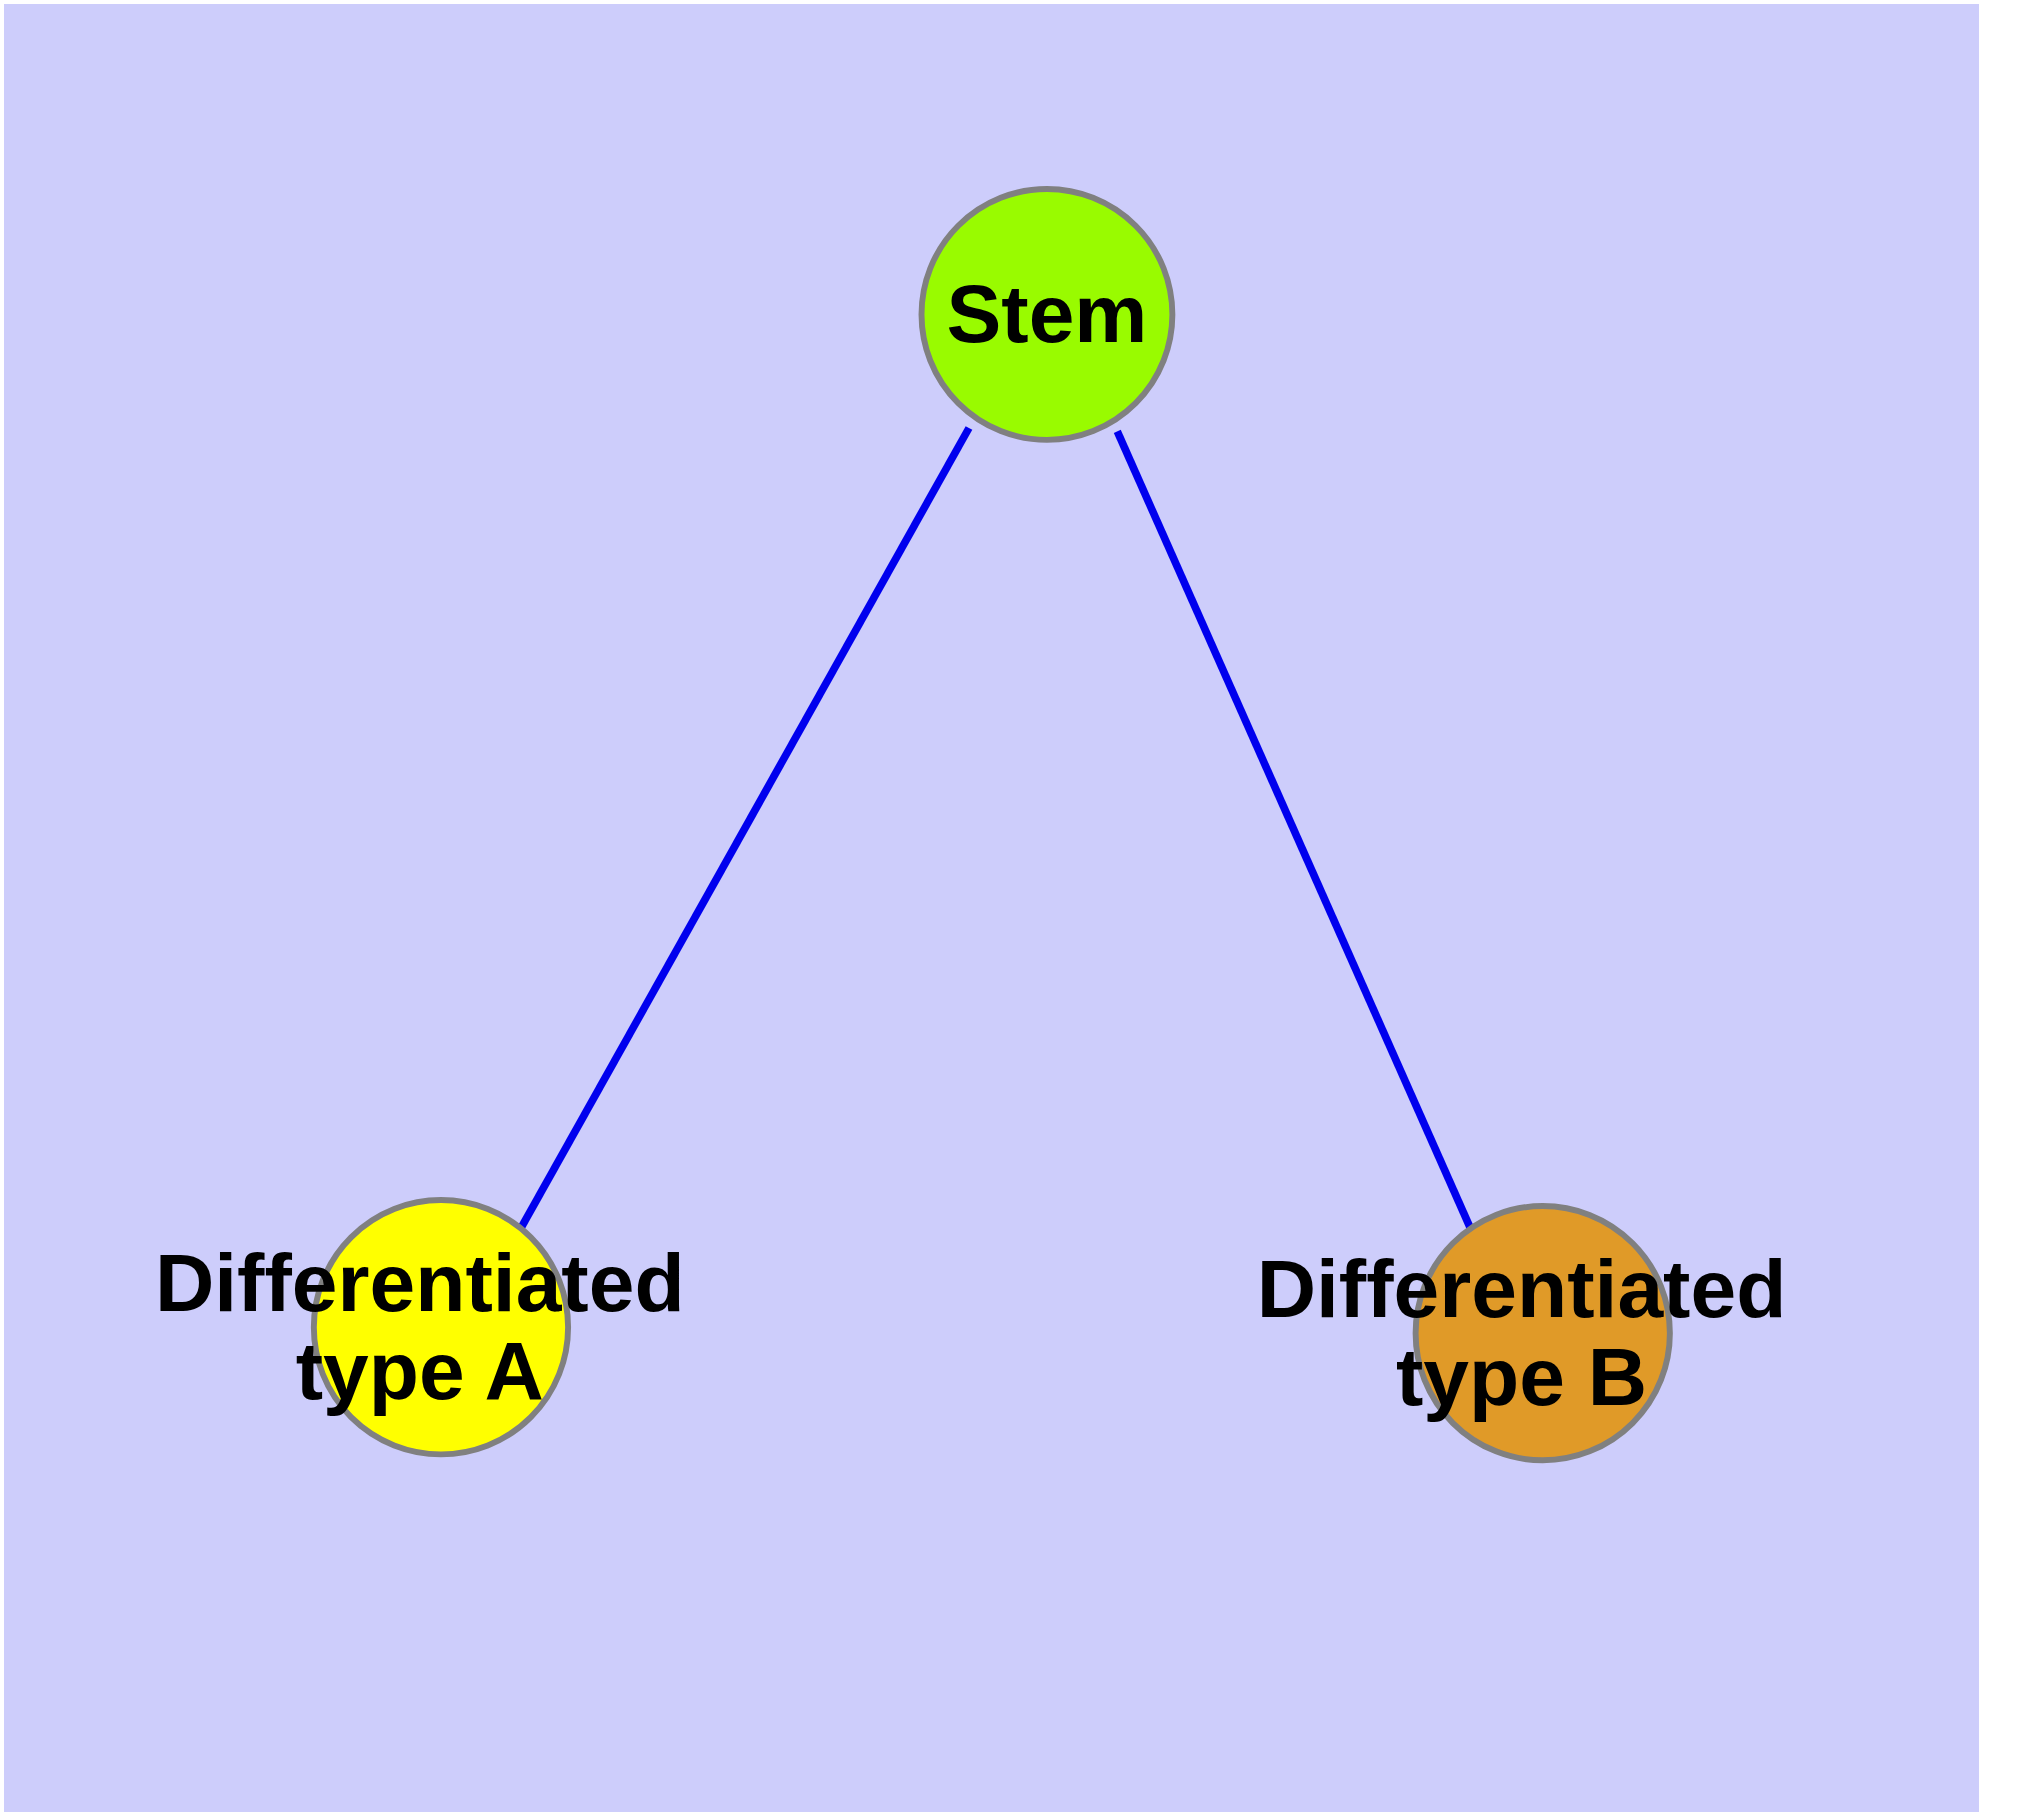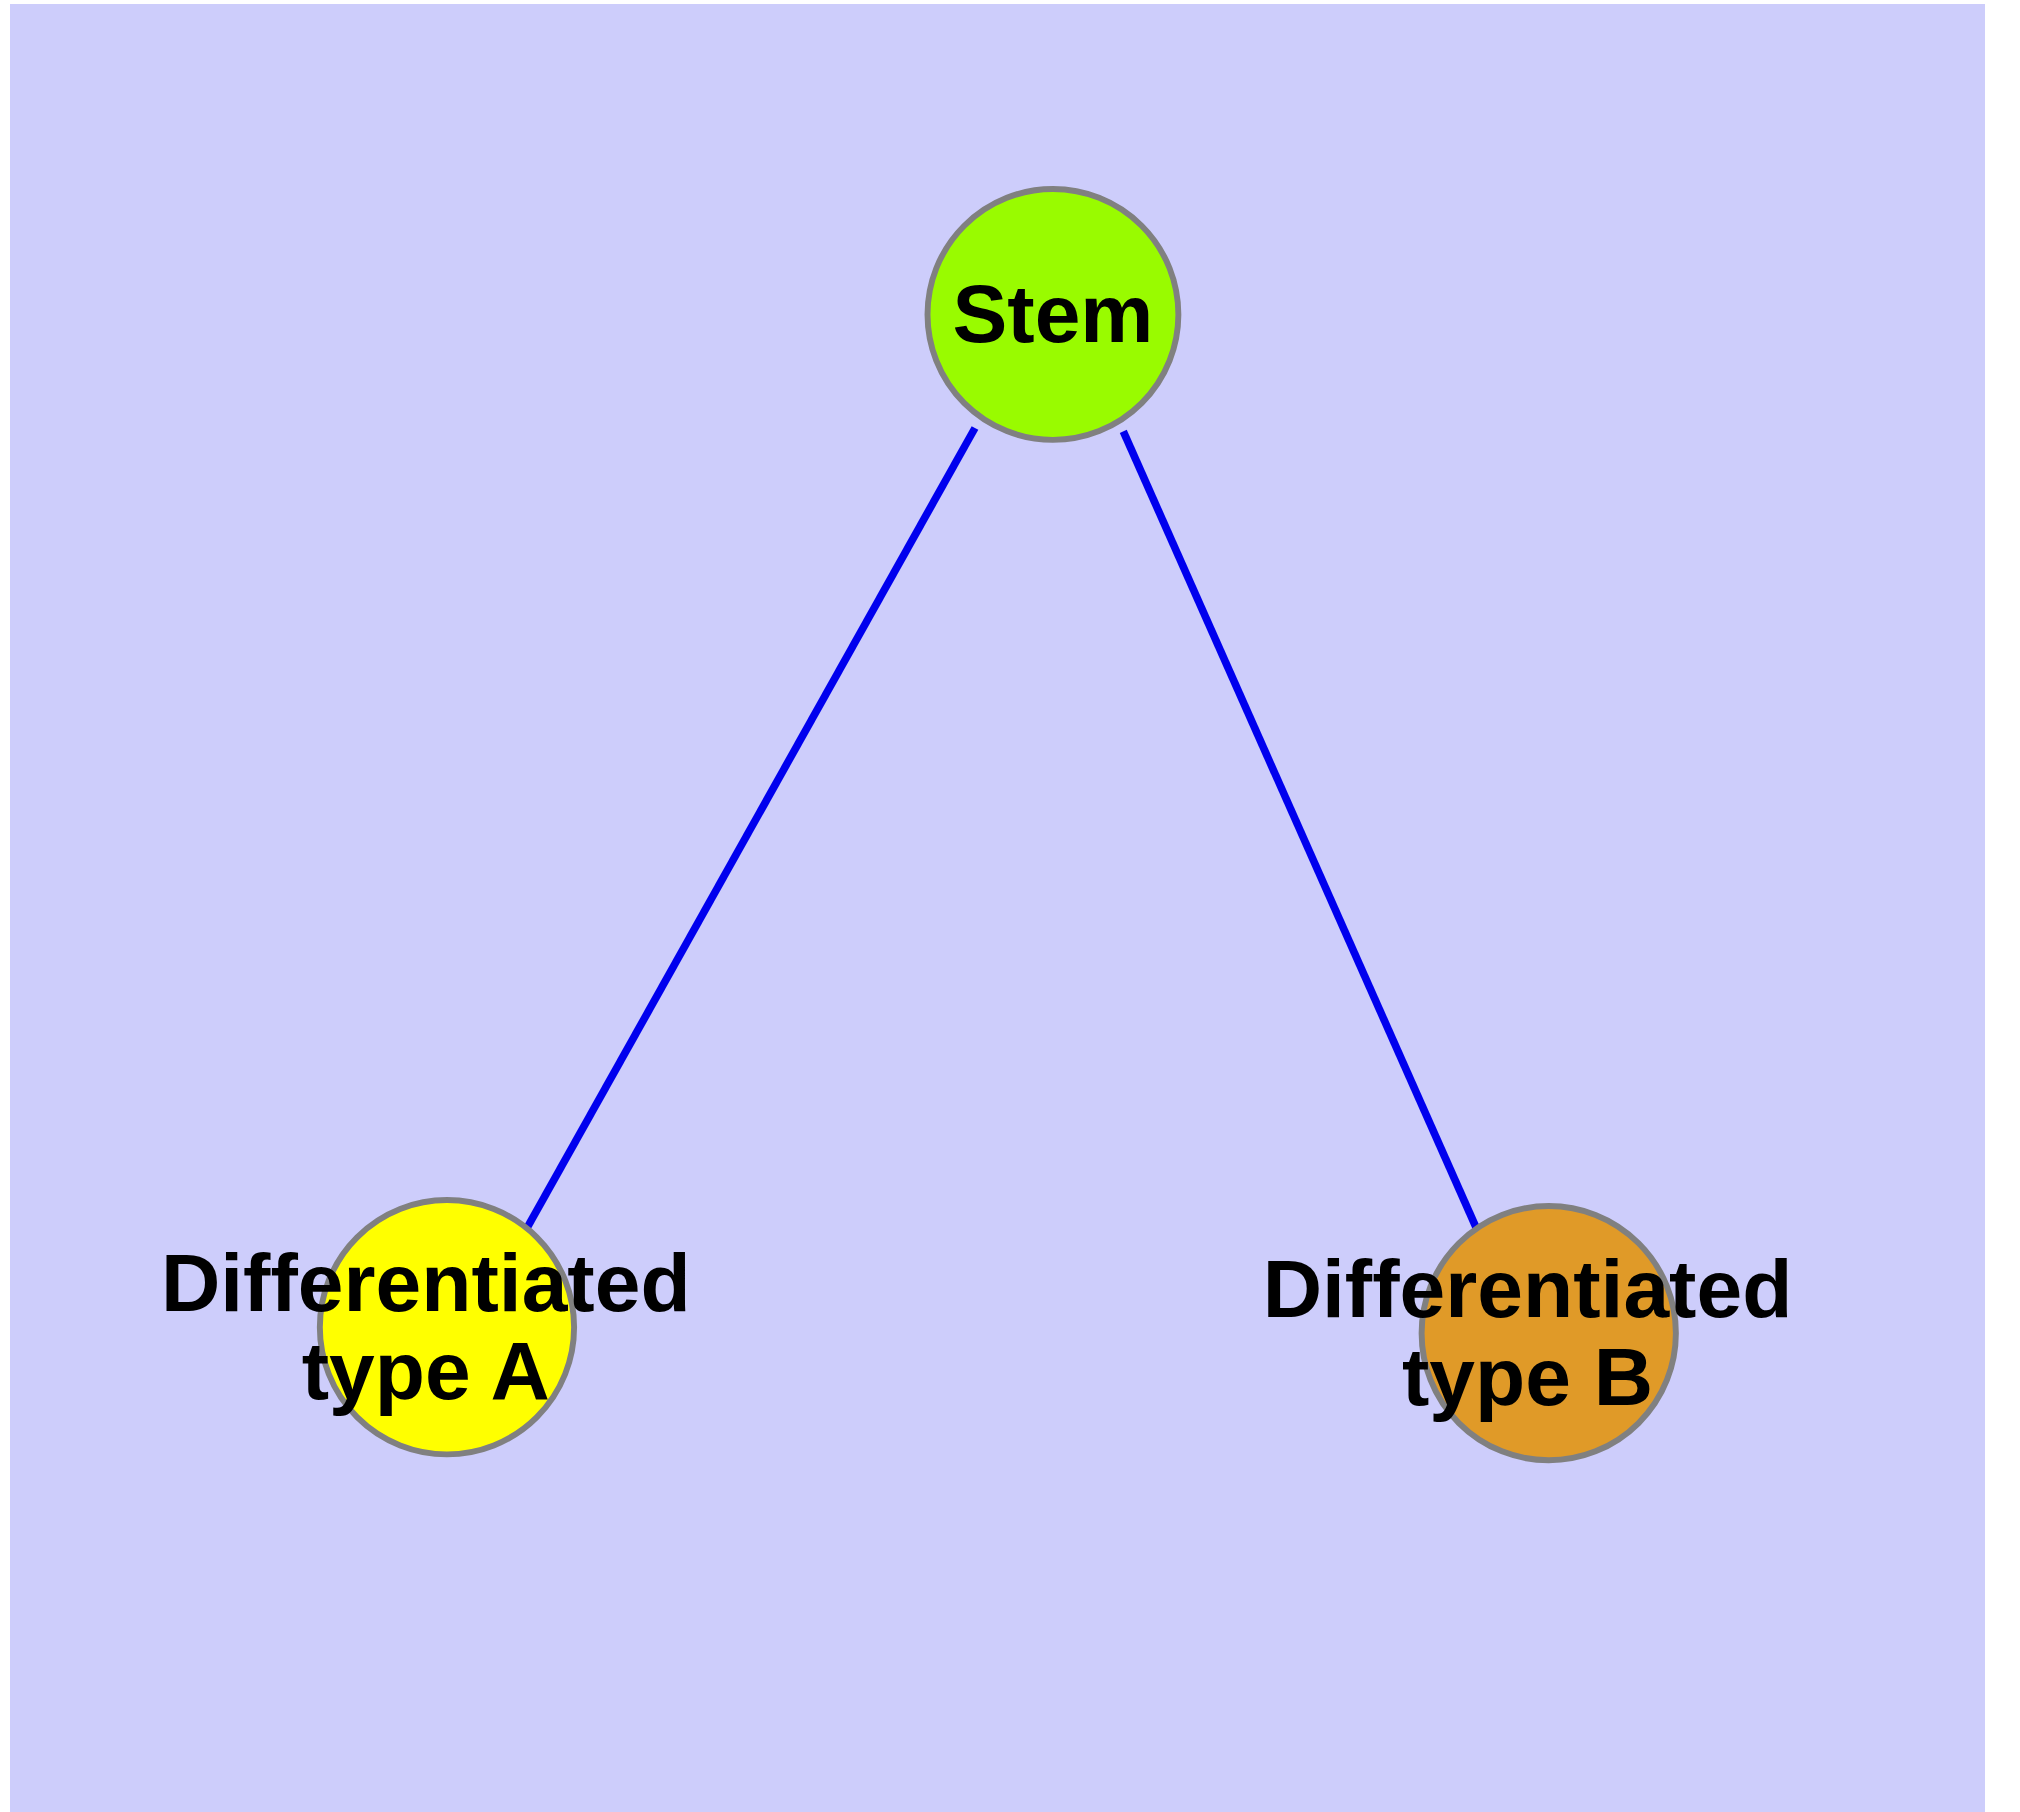--- a/index.html
+++ b/index.html
@@ -9,21 +9,20 @@
   }
   #canvas {
     position: relative;
     width: 1979px;
     height: 1812px;
     overflow: hidden;
     background: #a3a3a3;
     box-sizing: border-box;
     border-top: 4.2px solid #ffffff;
     border-left: 4.2px solid #ffffff;
-    margin-left: 6px;
   }
   #graph-svg {
     position: absolute;
     top: -4.2px;
     left: -4.2px;
     width: 2021px;
     height: 1812px;
     display: block;
   }
   .node-label,

